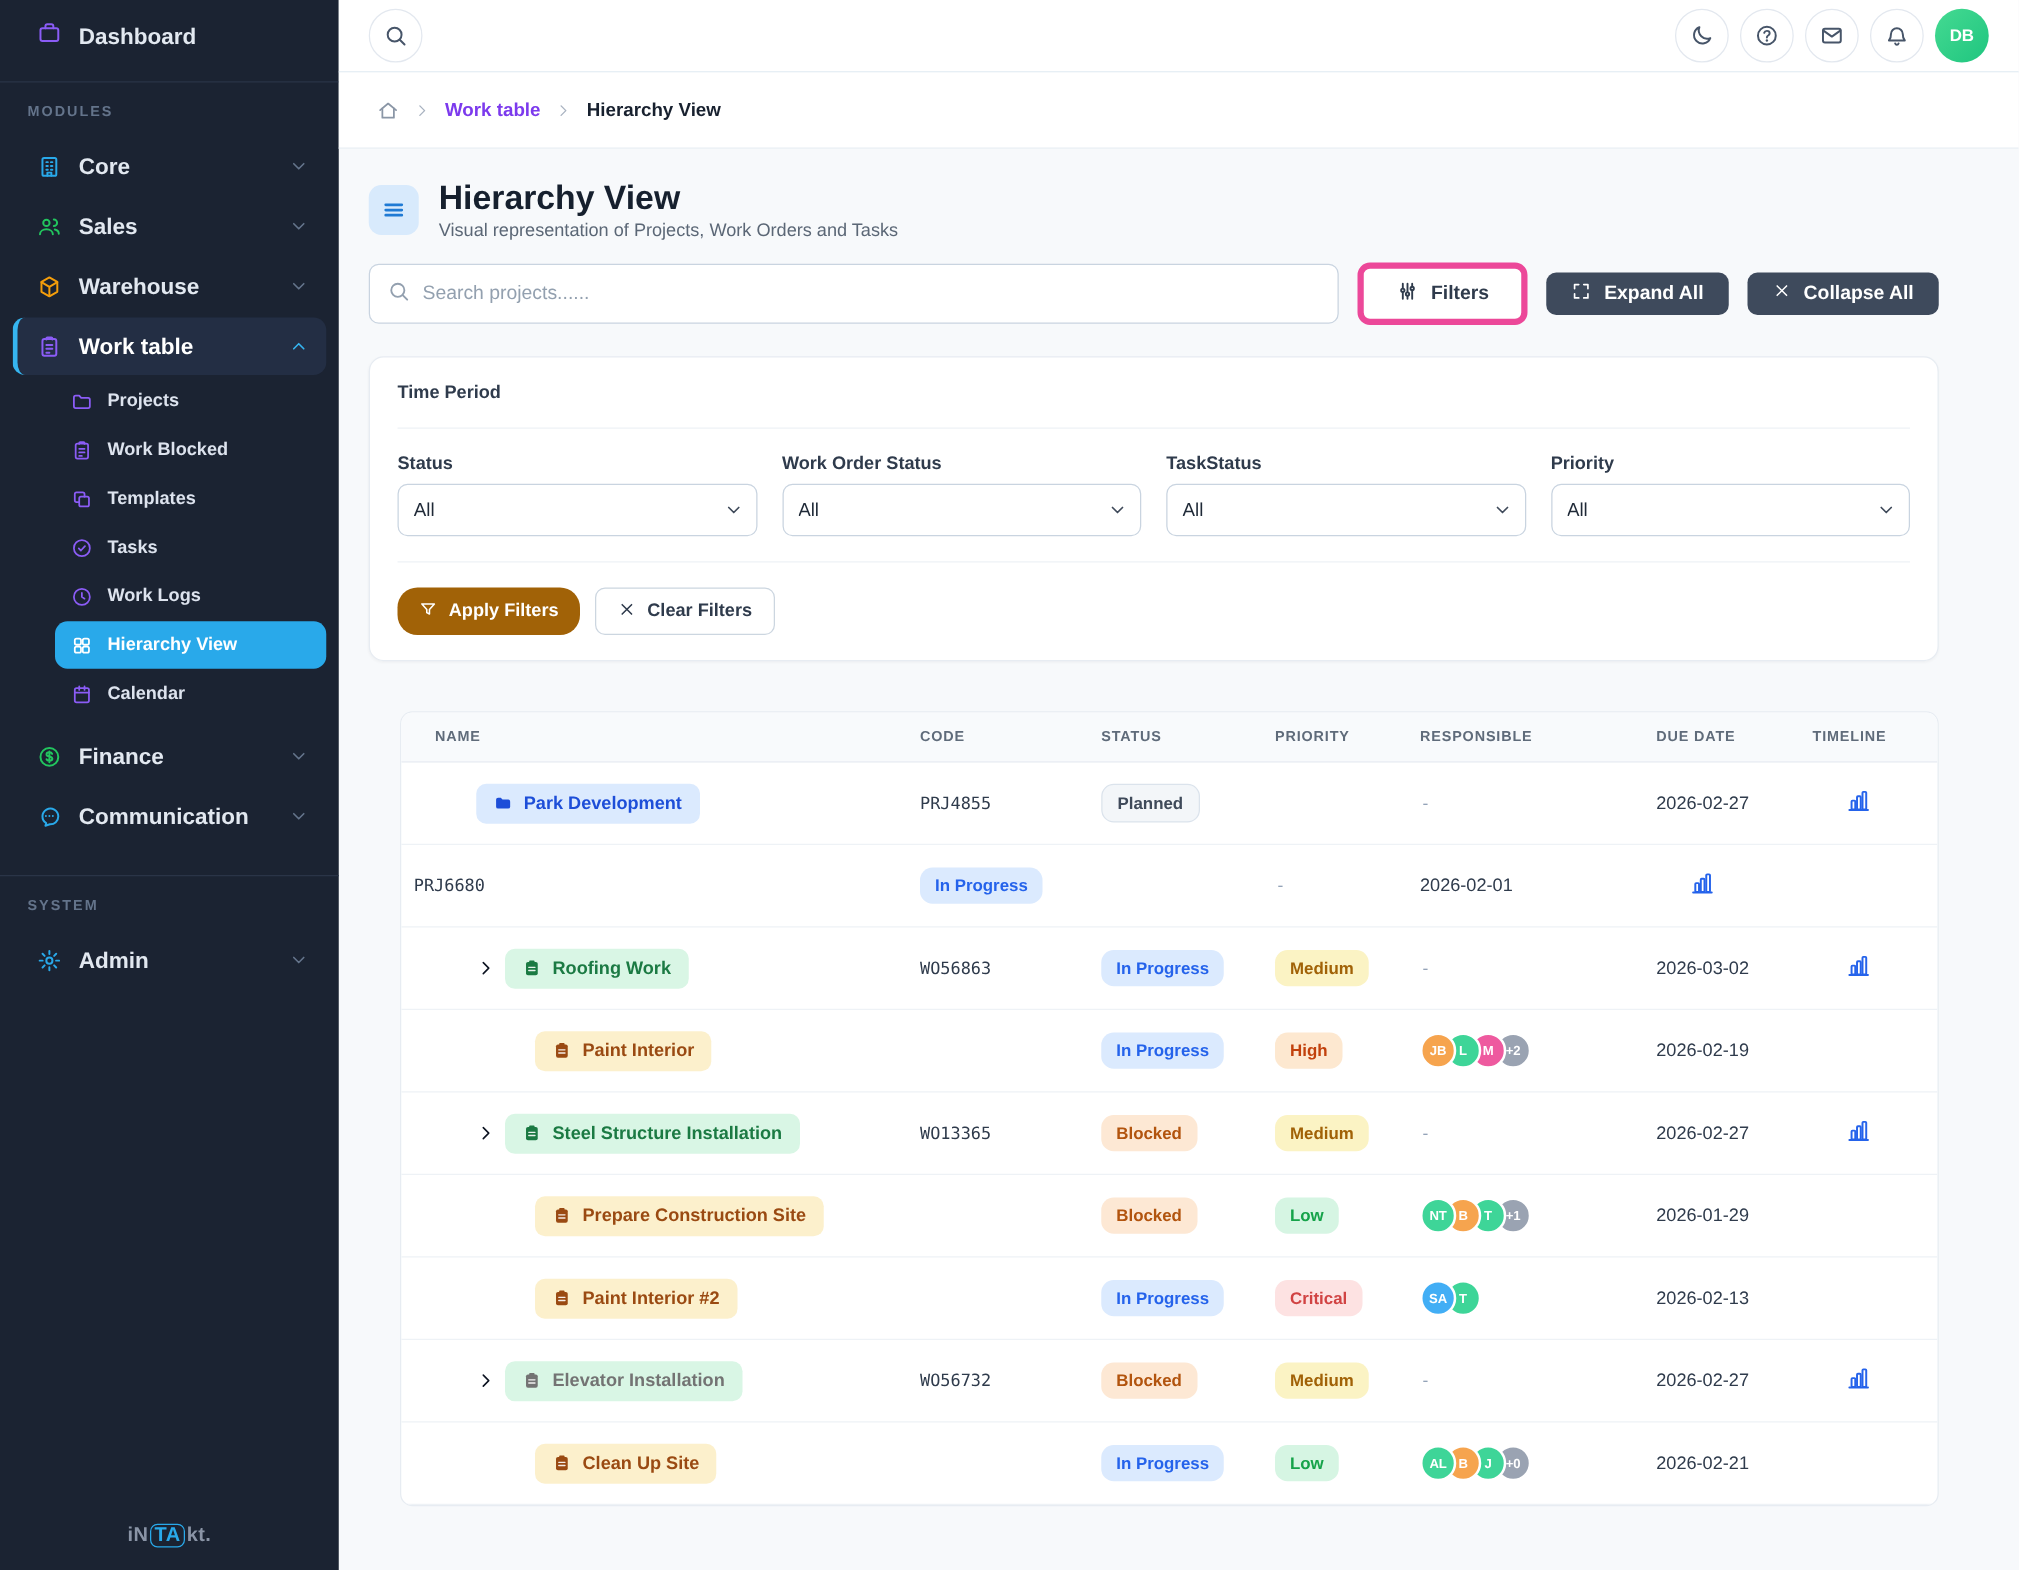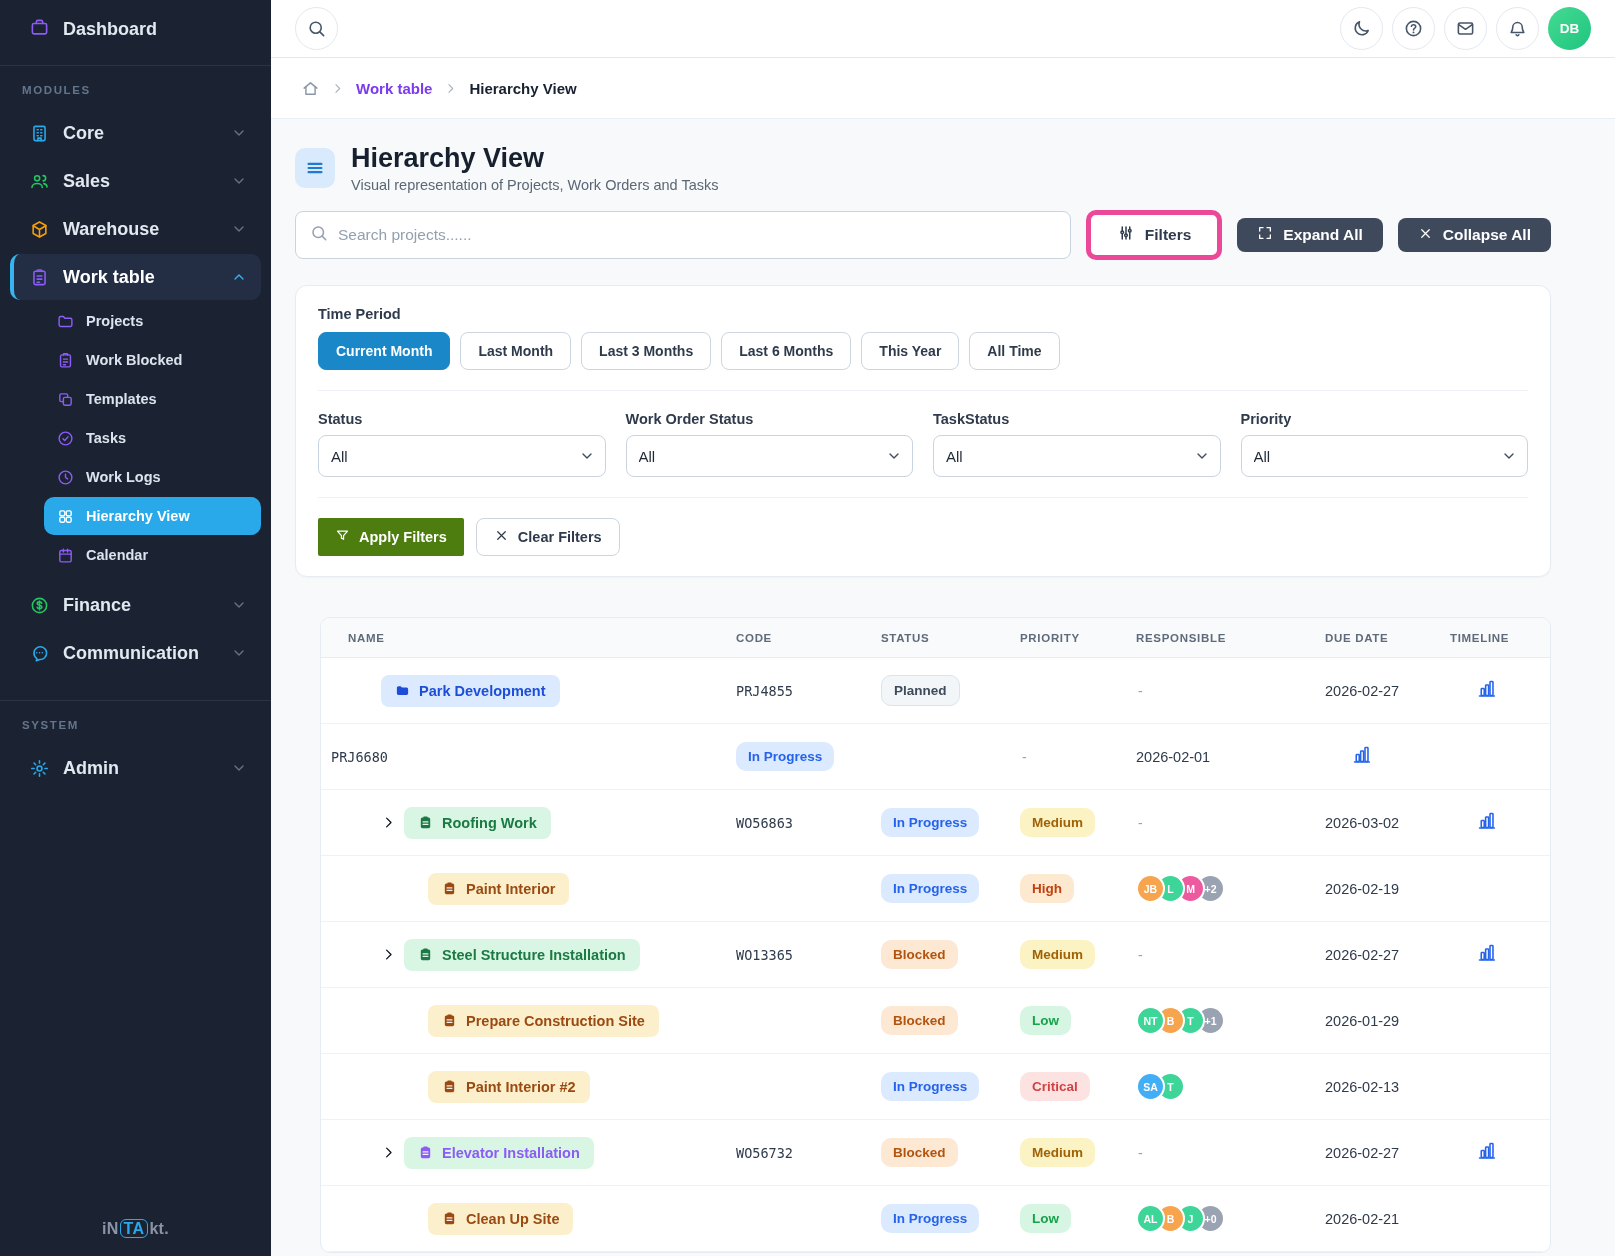--- a/index.html
+++ b/index.html
@@ -52,21 +52,21 @@
 .periods{display:flex;gap:10px}
 .period{height:38px;padding:0 17px;border-radius:8px;border:1px solid #ccd6e0;background:#fff;font-size:14px;font-weight:600;color:#2f3b4c;cursor:pointer}
 .period.active{background:#1a87c9;border-color:#1a87c9;color:#fff}
 .fc-divider{height:1px;background:#eef2f6;margin:20px 0}
 .selects{display:grid;grid-template-columns:repeat(4,1fr);gap:20px}
 .sel-label{font-size:14.5px;font-weight:600;color:#2f3b4c;margin-bottom:8px}
 .sel-wrap{position:relative}
 .sel-wrap select{width:100%;height:42px;border:1px solid #c9d4e0;border-radius:8px;background:#fff;font-size:15px;color:#1f2937;padding:0 34px 0 12px;appearance:none;-webkit-appearance:none;font-family:inherit;cursor:pointer}
 .sel-chev{position:absolute;right:11px;top:13px;color:#3f4a5a;pointer-events:none;display:flex}
 .fc-actions{display:flex;gap:12px}
-.btn-primary{display:inline-flex;align-items:center;gap:9px;height:38px;padding:0 17px;background:#4d7c0f;border:none;border-radius:2px;color:#fff;font-size:14.5px;font-weight:700;cursor:pointer}
+.btn-primary{display:inline-flex;align-items:center;gap:9px;height:38px;padding:0 17px;background:#a16207;border:none;border-radius:16px;color:#fff;font-size:14.5px;font-weight:700;cursor:pointer}
 .btn-clear{display:inline-flex;align-items:center;gap:9px;height:38px;padding:0 17px;background:#fff;border:1px solid #ccd6e0;border-radius:8px;color:#2f3b4c;font-size:14.5px;font-weight:600;cursor:pointer}
 
 .table-card{margin:40px 0 0 25px;background:#fff;border:1px solid #e7ecf2;border-radius:10px;overflow:hidden}
 .t-grid{display:grid;grid-template-columns:405px 145px 139px 116px 189px 125px 1fr;align-items:center}
 .t-head{height:40px;background:#f8fafc;border-bottom:1px solid #e7ecf2}
 .th{font-size:11.5px;font-weight:700;color:#5f6b7a;letter-spacing:.06em;padding-left:10px}
 .th:first-child{padding-left:27px}
 .t-row{min-height:66px;border-bottom:1px solid #eef2f6}
 .t-row>div{padding-left:10px}
 .name-cell{display:flex;align-items:center;padding-left:27px!important}
@@ -400,28 +400,20 @@
                 <svg viewBox="0 0 24 24" fill="none" stroke="currentColor" stroke-width="2" stroke-linecap="round" stroke-linejoin="round">
                   <path d="M6 6l12 12M18 6L6 18"></path>
                 </svg>
               </span></span>
             <span>Collapse All</span>
         </button>
       </div>
 
       <section class="filter-card">
         <div class="fc-label">Time Period</div>
-        <div class="periods" id="periods">
-            <button class="period active">Current Month</button>
-            <button class="period">Last Month</button>
-            <button class="period">Last 3 Months</button>
-            <button class="period">Last 6 Months</button>
-            <button class="period">This Year</button>
-            <button class="period">All Time</button>
-          </div>
         <div class="fc-divider"></div>
         <div class="selects" id="selects">
             <div class="sel-group">
               <div class="sel-label">Status</div>
               <div class="sel-wrap"><select><option>All</option></select><span class="ic sel-chev" style="width: 16px; height: 16px; color: rgb(63, 74, 90);">
                   <svg viewBox="0 0 24 24" fill="none" stroke="currentColor" stroke-width="2" stroke-linecap="round" stroke-linejoin="round">
                     <path d="M6 9l6 6 6-6"></path>
                   </svg>
                 </span></div>
             </div>
@@ -686,21 +678,21 @@
             <div class="t-grid t-row">
               <div class="name-cell">
                 <span style="width: 33px; flex-shrink: 0;"></span>
                 <span class="row-chev">
                   <span class="ic" style="width: 15px; height: 15px; color: rgb(11, 18, 32);">
                     <svg viewBox="0 0 24 24" fill="none" stroke="currentColor" stroke-width="2" stroke-linecap="round" stroke-linejoin="round">
                       <path d="M9 5l7 7-7 7"></path>
                     </svg>
                   </span>
                 </span>
-                <span class="name-pill" style="background: rgb(217, 246, 229); color: #8b5cf6;">
+                <span class="name-pill" style="background: rgb(217, 246, 229); color: #737373;">
                   <span class="ic" style="width: 15px; height: 15px;">
                     <svg viewBox="0 0 24 24" fill="none" stroke="currentColor" stroke-width="2" stroke-linecap="round" stroke-linejoin="round">
                       <rect x="4.5" y="4" width="15" height="17" rx="2.5" fill="currentColor" stroke="none"></rect>
                       <rect x="8.5" y="2.2" width="7" height="3.6" rx="1.2" fill="currentColor" stroke="none"></rect>
                       <path d="M8 11h8M8 15h8" stroke="#ffffff" stroke-width="1.7" opacity=".9"></path>
                     </svg>
                   </span>
                   <span>Elevator Installation</span>
                 </span>
               </div>

